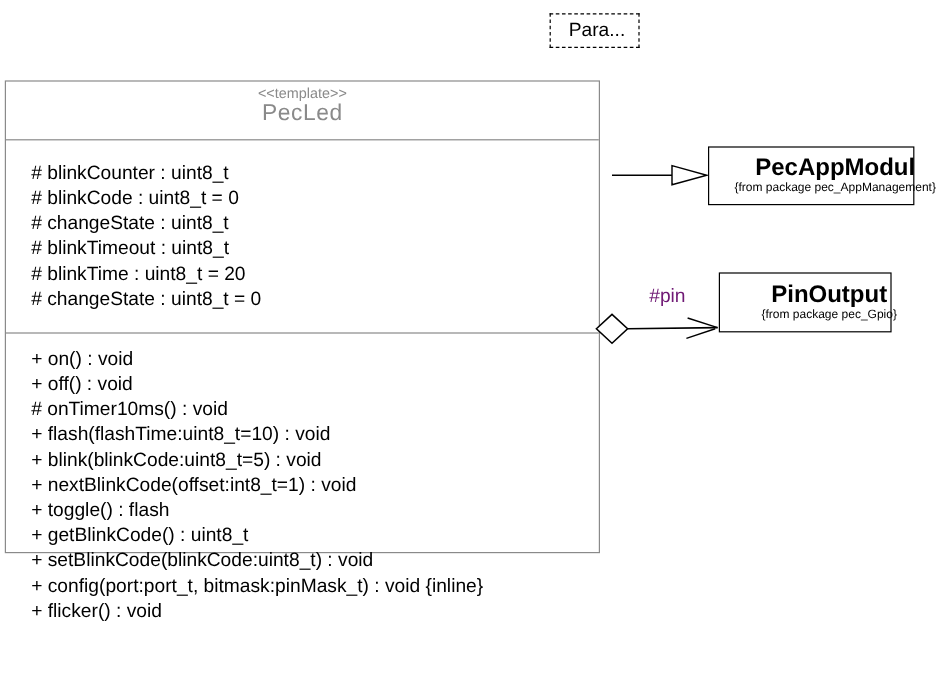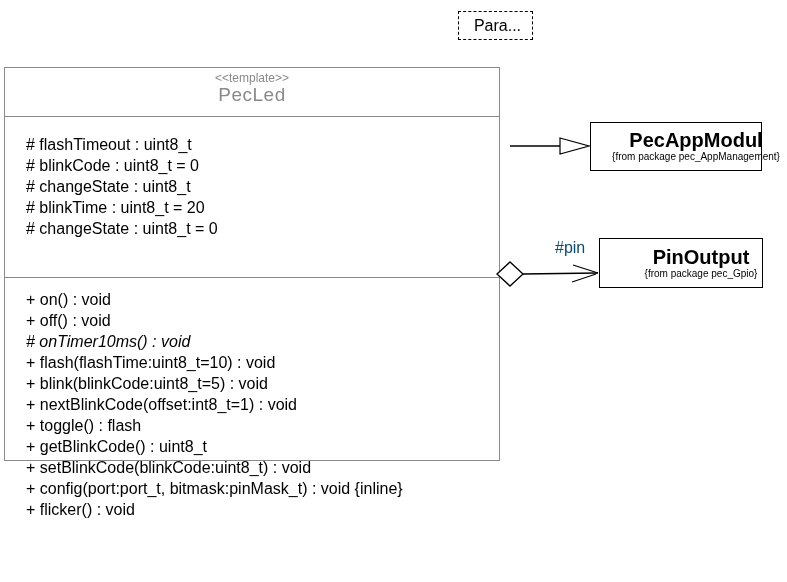--- a/index.html
+++ b/index.html
@@ -34,53 +34,53 @@
     border-bottom:1px solid #8a8a8a;
     padding:17px 4px 0 21px;
   }
   .ops{
     padding:11px 4px 0 21px;
   }
   .member{
     font-size:16px;line-height:21px;
     color:#000;white-space:nowrap;
   }
-  .member.italic{font-style:italic;}
+  .member.italic{}
   
   .mini-class{
     position:absolute;
     box-sizing:border-box;
     border:1px solid #000;
     background:#fff;
     display:flex;flex-direction:column;
     align-items:center;justify-content:center;
     z-index:3;
     padding-left:40px;
   }
   .mini-class .title{font-size:20px;font-weight:bold;line-height:21px;color:#000;white-space:nowrap;}
   .mini-class .pkg{font-size:10px;line-height:12px;color:#000;white-space:nowrap;}
   .box-pecappmodul{left:590px;top:122px;width:172px;height:49px;}
-  .box-pinoutput{left:599px;top:238px;width:164px;height:50px;}
+  .box-pinoutput{left:599px;top:227px;width:144px;height:50px;}
   
   .param-box{
     position:absolute;
     left:458px;top:11px;width:75px;height:29px;
     box-sizing:border-box;
     border:1px dashed #000;
     background:#fff;
     z-index:5;
     font-size:16px;line-height:27px;
     padding-left:4px;
     color:#000;white-space:nowrap;overflow:hidden;text-align:center;
   }
   
   .pin-label{
     position:absolute;
-    left:555px;top:239px;
-    font-size:16px;color:#0c4a6e;
+    left:541px;top:239px;
+    font-size:16px;color:#701a75;
     z-index:4;
   }
   
   svg.connectors{
     position:absolute;left:0;top:0;
     width:787px;height:582px;
     z-index:2;
     pointer-events:none;
   }
 </style>
@@ -88,23 +88,24 @@
 <body>
 
 <div class="canvas">
 
   <div class="class-box">
     <div class="class-header">
       <div class="stereotype">&lt;&lt;template&gt;&gt;</div>
       <div class="class-name">PecLed</div>
     </div>
     <div class="attrs">
-      <div class="member"># flashTimeout : uint8_t</div>
+      <div class="member"># blinkCounter : uint8_t</div>
       <div class="member"># blinkCode : uint8_t = 0</div>
       <div class="member"># changeState : uint8_t</div>
+      <div class="member"># blinkTimeout : uint8_t</div>
       <div class="member"># blinkTime : uint8_t = 20</div>
       <div class="member"># changeState : uint8_t = 0</div>
     </div>
     <div class="ops">
       <div class="member">+ on() : void</div>
       <div class="member">+ off() : void</div>
       <div class="member italic"># onTimer10ms() : void</div>
       <div class="member">+ flash(flashTime:uint8_t=10) : void</div>
       <div class="member">+ blink(blinkCode:uint8_t=5) : void</div>
       <div class="member">+ nextBlinkCode(offset:int8_t=1) : void</div>

